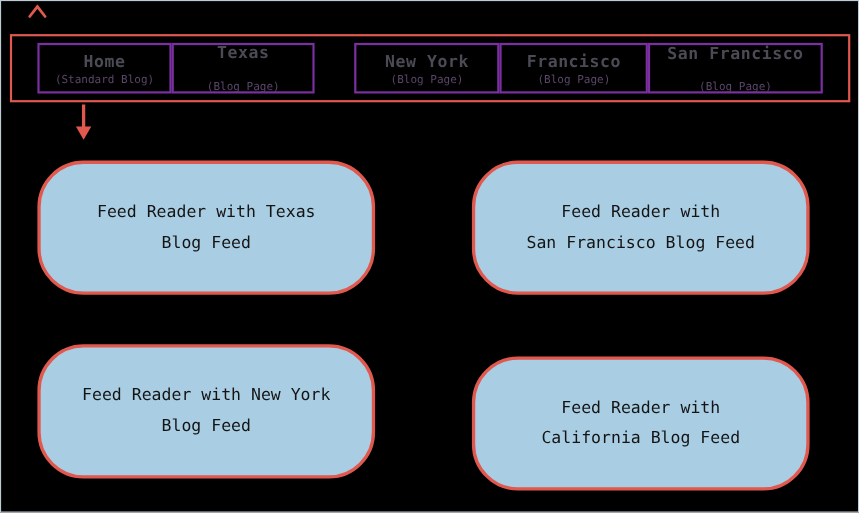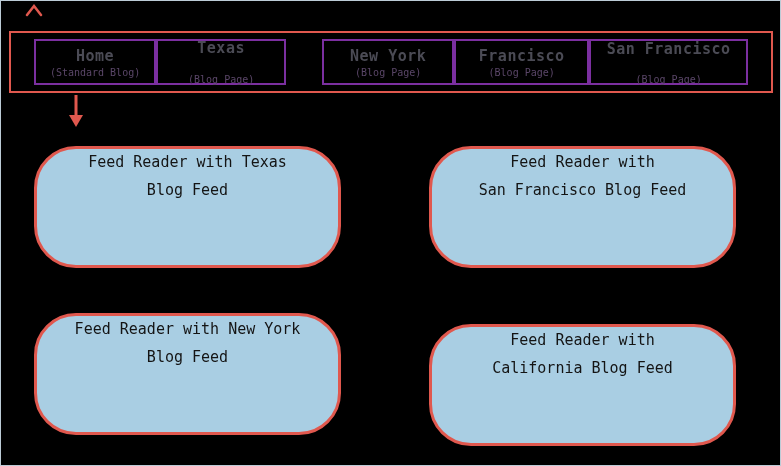--- a/index.html
+++ b/index.html
@@ -66,21 +66,21 @@
   }
 
   
   .feed-box {
     position: absolute;
     width: 307px; height: 122px;
     background: var(--feed-fill, #a9cee3);
     border: 3px solid var(--feed-border, #e0584e);
     border-radius: 42px;
     display: flex;
-    align-items: flex-start;
+    align-items: center;
     justify-content: center;
     text-align: center;
   }
   .feed-label {
     font-size: 15px;
     line-height: 1.85;
     color: var(--feed-text-color, #141414);
     white-space: pre-line;
   }
   .pos-1 { left: 33px;  top: 145px; }

